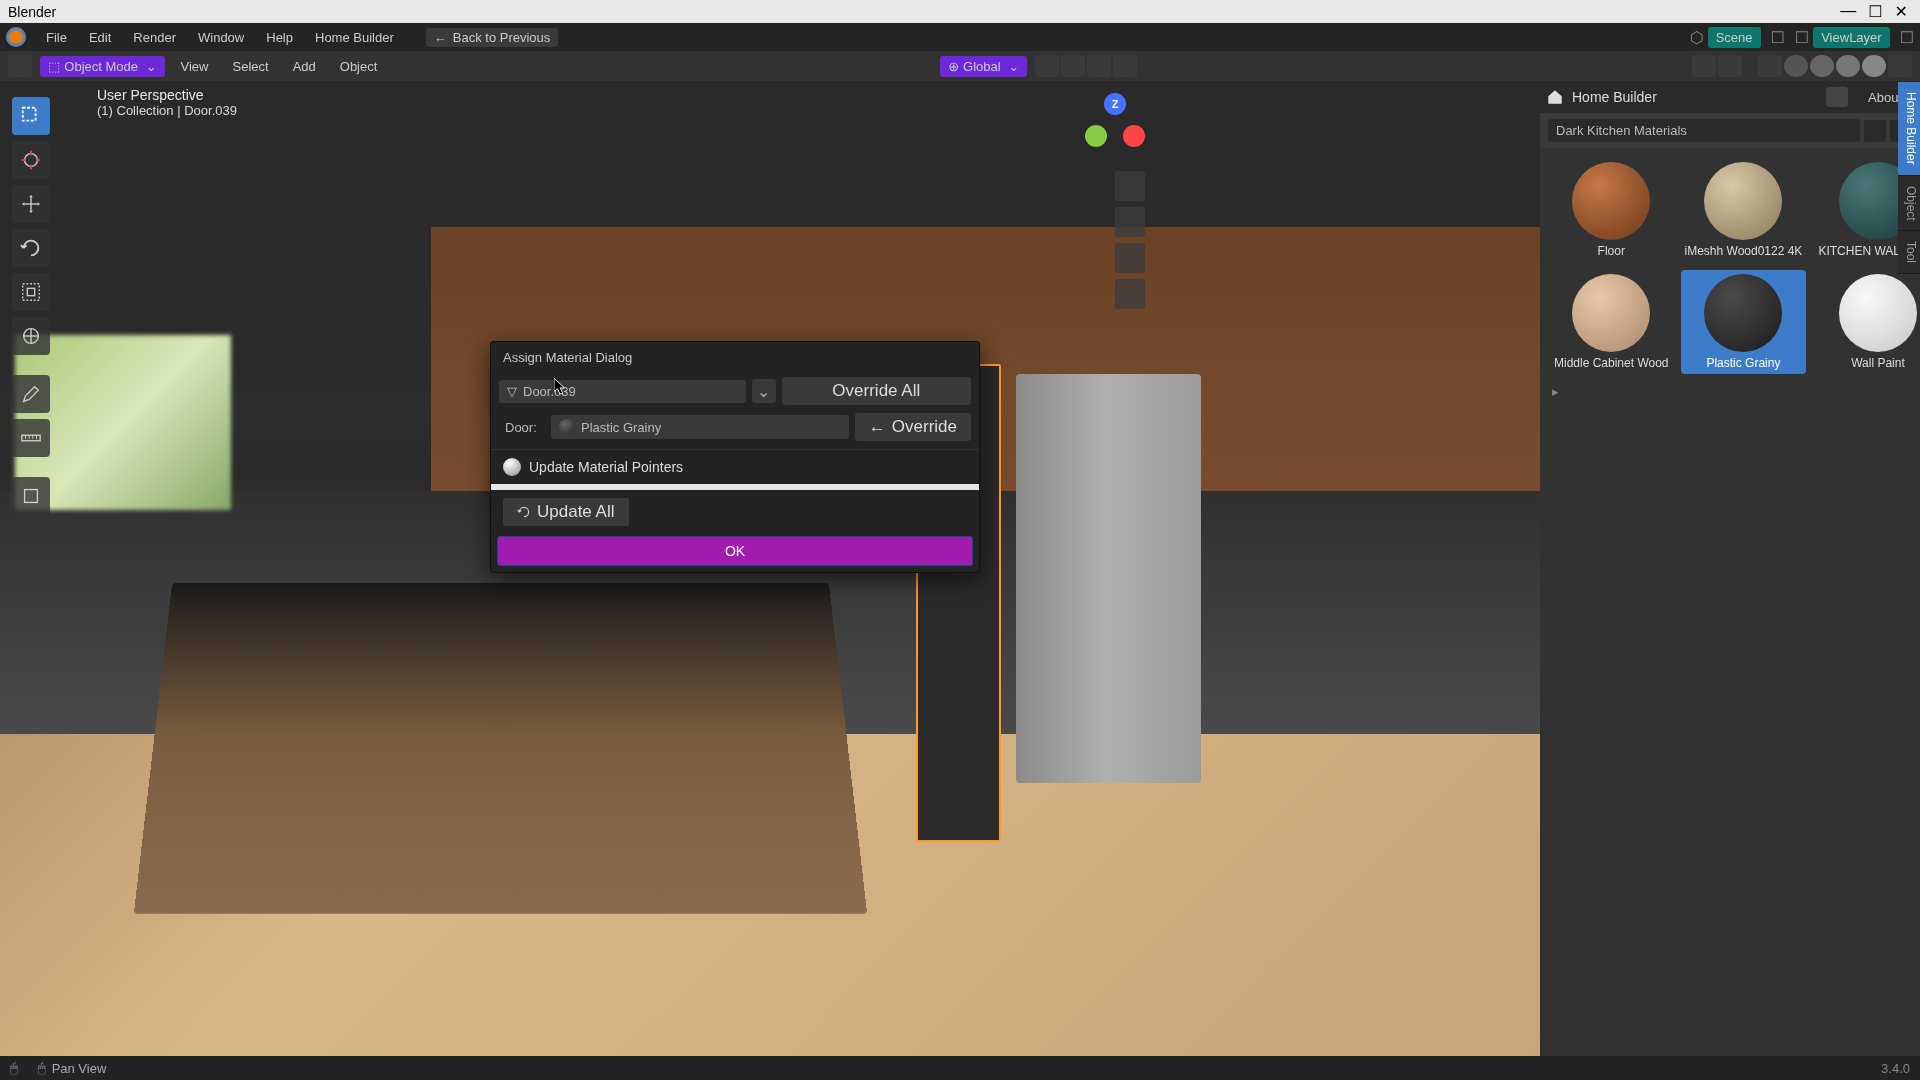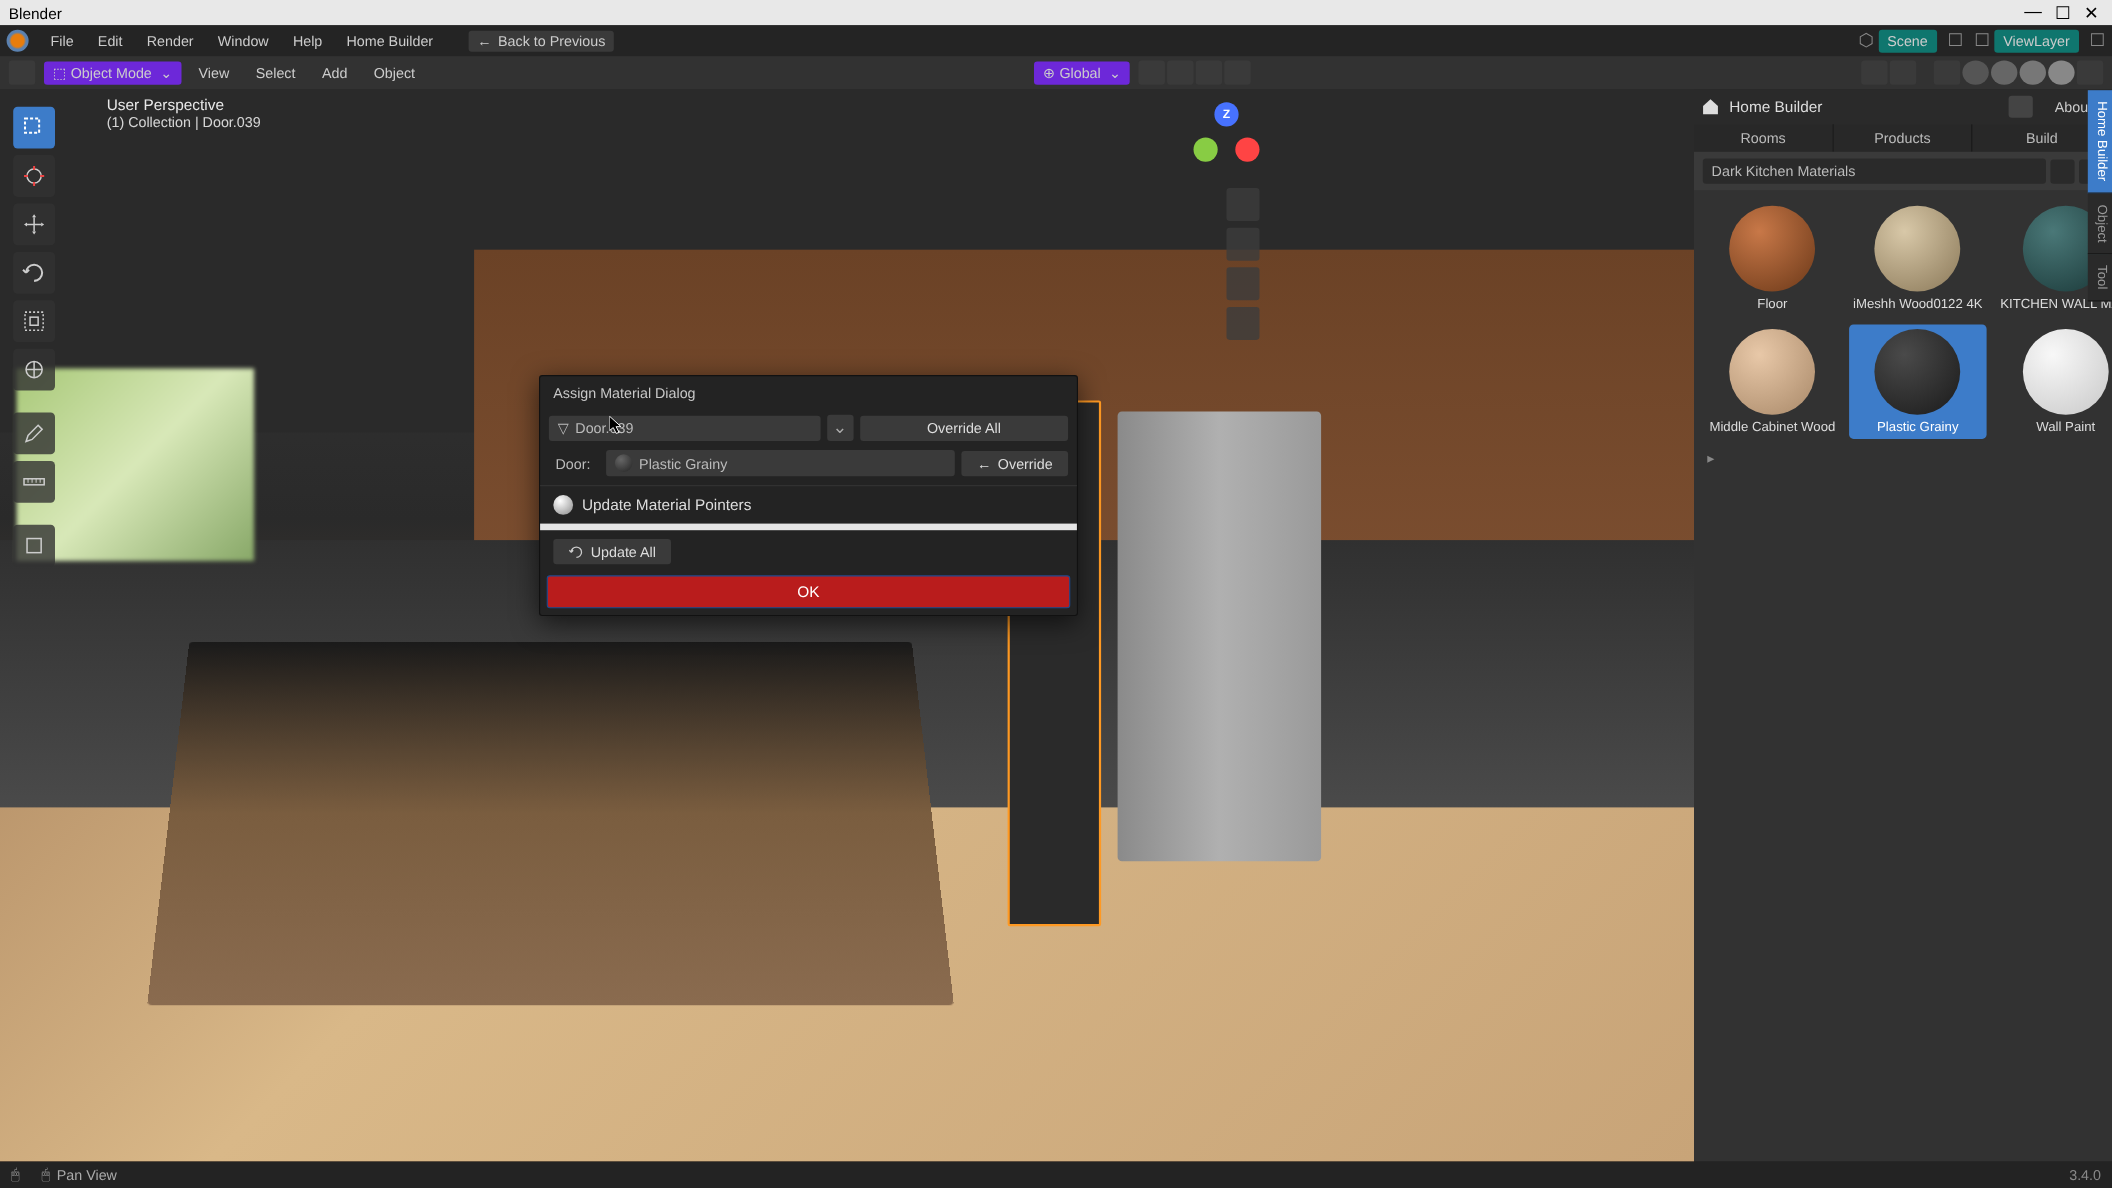--- a/index.html
+++ b/index.html
@@ -62,26 +62,26 @@
 
 .nav-icons { position: absolute; top: 90px; right: 395px; display: flex; flex-direction: column; gap: 6px; z-index: 5; }
 .nav-icon { width: 30px; height: 30px; background: rgba(60,60,60,0.8); border-radius: 3px; }
 
 
 .dialog { position: absolute; top: 260px; left: 490px; width: 490px; background: #232323; border: 1px solid #111; border-radius: 3px; z-index: 10; box-shadow: 0 6px 24px rgba(0,0,0,0.6); }
 .dialog-title { padding: 8px 12px; color: #c8c8c8; font-size: 13px; }
 .dialog-row { display: flex; align-items: center; padding: 4px 8px; gap: 6px; }
 .dialog-field { background: #3a3a3a; padding: 4px 8px; color: #bbb; font-size: 13px; border-radius: 3px; flex: 1; display: flex; align-items: center; gap: 6px; }
 .dialog-dropdown-btn { width: 24px; height: 24px; background: #3a3a3a; border-radius: 3px; display:flex; align-items:center; justify-content:center; color:#aaa; }
-.dialog-btn { background: #3a3a3a; padding: 4px 14px; color: #ddd; font-size: 13px; border-radius: 3px; display: flex; align-items:center; gap:6px; }
+.dialog-btn { background: #3a3a3a; padding: 4px 14px; color: #ddd; font-size: 17px; border-radius: 3px; display: flex; align-items:center; gap:6px; }
 .dialog-label { color: #bbb; font-size: 13px; padding-left: 6px; }
 .small-sphere { width: 16px; height: 16px; border-radius: 50%; background: radial-gradient(circle at 35% 30%, #666, #222); flex-shrink: 0; }
 .dialog-section { display: flex; align-items: center; padding: 8px 12px; gap: 8px; color: #ddd; font-size: 14px; border-top: 1px solid #333; border-bottom: 6px solid #e5e5e5; margin: 4px 0; }
 .pointer-text { padding: 4px 12px 8px; color: #bbb; font-size: 13px; display: flex; align-items: center; }
-.dialog-ok { margin: 2px 6px 6px; background: #b91c1c; color: #fff; text-align: center; padding: 6px; font-size: 14px; border-radius: 3px; border: 1px solid #1a4a8f; cursor: pointer; }
+.dialog-ok { margin: 2px 6px 6px; background: #a21caf; color: #fff; text-align: center; padding: 6px; font-size: 14px; border-radius: 3px; border: 1px solid #1a4a8f; cursor: pointer; }
 .refresh-icon { width: 14px; height: 14px; }
 
 
 .right-panel { width: 380px; background: #323232; display: flex; flex-direction: column; }
 .right-header { display: flex; align-items: center; padding: 6px; gap: 8px; background: #2a2a2a; }
 .home-icon { width: 18px; height: 18px; }
 .right-title { color: #ddd; font-size: 14px; flex: 1; }
 .info-btn { width: 22px; height: 20px; background: #444; border-radius: 3px; }
 .about-btn { color: #ccc; font-size: 13px; padding: 2px 12px; }
 .tabs-row { display: flex; background: #282828; }
@@ -321,25 +321,20 @@
 
   <div class="right-panel">
     <div class="right-header">
       <svg class="home-icon" viewBox="0 0 24 24">
           <path d="M3 11 L12 3 L21 11 L21 21 L3 21 Z" fill="#ddd"></path>
         </svg>
       <span class="right-title">Home Builder</span>
       <div class="info-btn"></div>
       <span class="about-btn">About</span>
     </div>
-    <div class="tabs-row">
-      <div class="tab">Rooms</div>
-      <div class="tab">Products</div>
-      <div class="tab">Build</div>
-    </div>
     <div class="category-row">
       <div class="category-field">Dark Kitchen Materials</div>
       <div class="cat-btn"></div>
       <div class="cat-btn"></div>
     </div>
     <div class="materials-grid">
       <div class="material-item">
         <div class="material-sphere m-floor"></div>
         <div class="material-label">Floor</div>
       </div>

